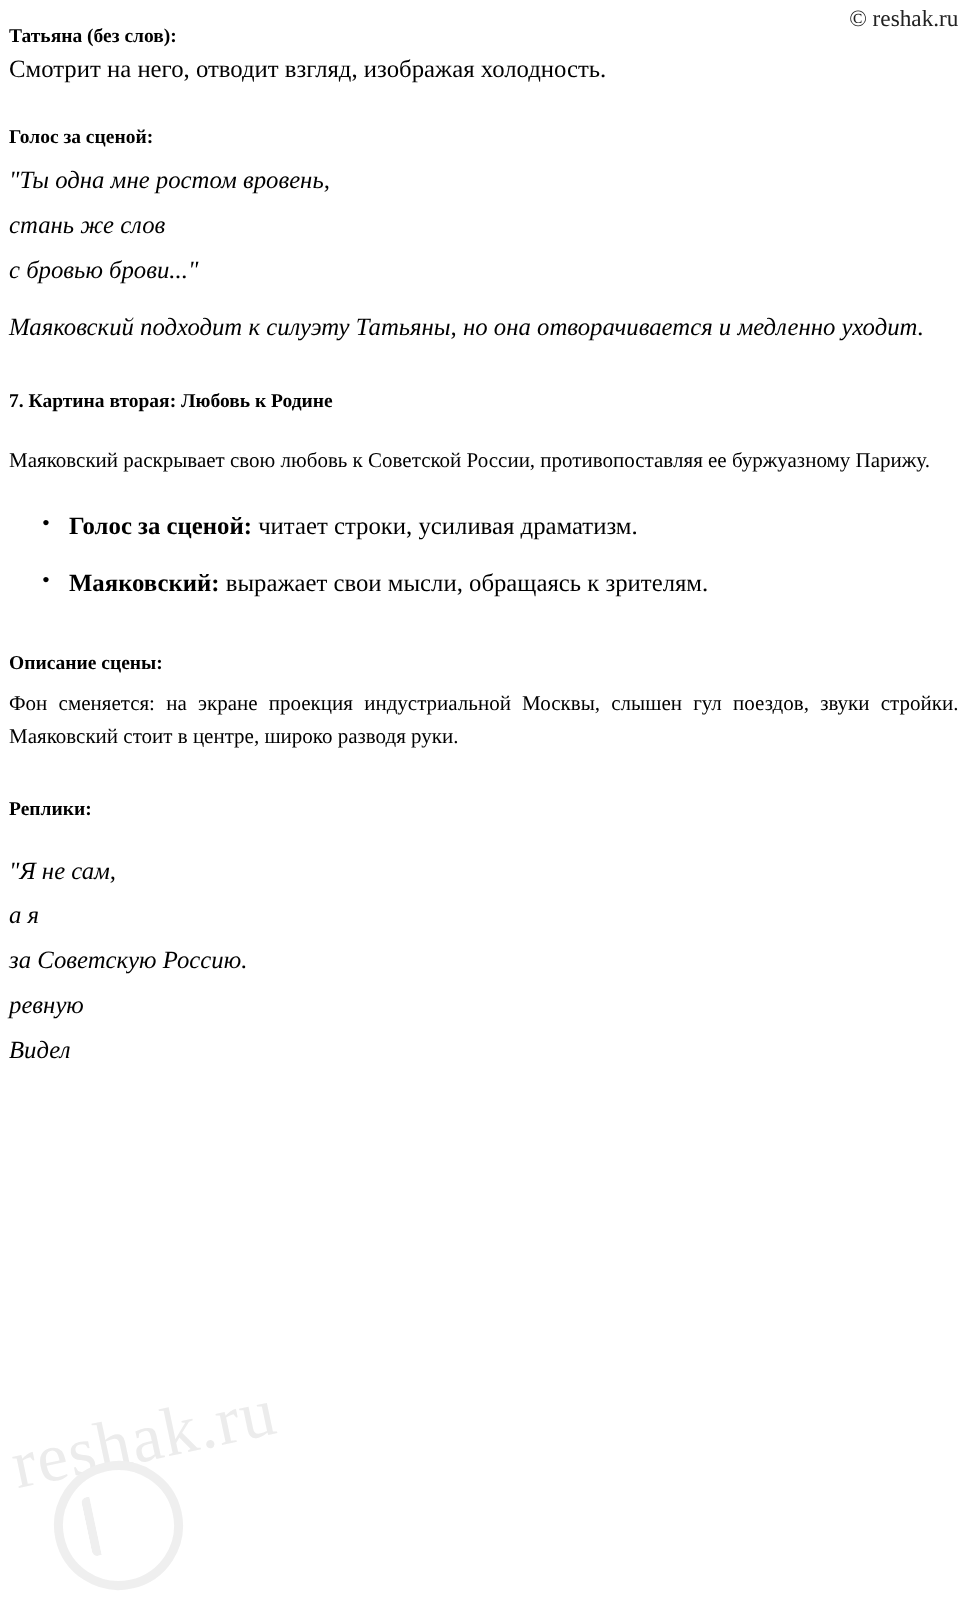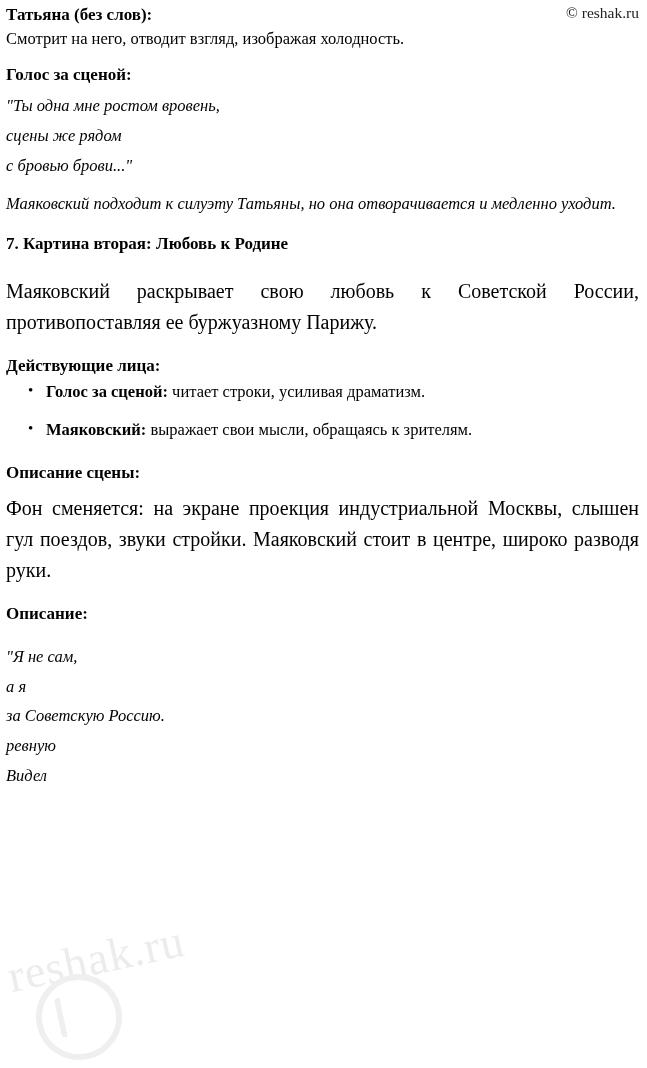--- a/index.html
+++ b/index.html
@@ -67,38 +67,38 @@
     position: absolute;
     left: 16px;
     top: 14px;
     width: 26px;
     height: 40px;
     border-left: 6px solid #d2d2d2;
     border-radius: 4px;
   }
 
   h3.heading {
-    font-size: 17px;
+    font-size: 13px;
     font-weight: bold;
-    margin: 0 0 2px 0;
+    margin: 12px 0 2px 0;
     line-height: 1.25;
   }
   .block {
     margin: 0 0 6px 0;
   }
   p.line {
     font-size: 16.5px;
     margin: 0 0 5px 0;
     line-height: 1.45;
   }
   p.just {
     text-align: justify;
     text-justify: inter-word;
     margin: 0 0 5px 0;
-    font-size: 20px;
+    font-size: 14px;
     line-height: 1.55;
   }
   p.italic {
     font-style: italic;
     font-size: 16.5px;
     margin: 0 0 5px 0;
     line-height: 1.5;
   }
   p.italic.just {
     text-align: justify;
@@ -140,59 +140,58 @@
     <h3 class="heading">Татьяна (без слов):</h3>
     <p class="line">Смотрит на него, отводит взгляд, изображая холодность.</p>
   </div>
 
   <div class="gap-s"></div>
 
   <div class="block">
     <h3 class="heading">Голос за сценой:</h3>
     <div class="gap-s"></div>
     <p class="italic">"Ты одна мне ростом вровень,</p>
-    <p class="italic">сцены же рядом</p>
+    <p class="italic">стань же слов</p>
     <p class="italic">с бровью брови..."</p>
   </div>
 
   <div class="gap-s"></div>
 
   <p class="italic just">Маяковский подходит к силуэту Татьяны, но она отворачивается и медленно уходит.</p>
 
   <div class="gap-m"></div>
 
   <h3 class="heading">7. Картина вторая: Любовь к Родине</h3>
 
   <div class="gap-m"></div>
 
   <div class="gap-s"></div>
   <p class="just">Маяковский раскрывает свою любовь к Советской России, противопоставляя ее буржуазному Парижу.</p>
 
   <div class="gap-m"></div>
 
-  <h3 class="heading">Действующие лица:</h3>
 
   <ul class="bullets">
     <li>
       <b>Голос за сценой:</b><span> читает строки, усиливая драматизм.</span>
     </li>
     <li>
       <b>Маяковский:</b><span> выражает свои мысли, обращаясь к зрителям.</span>
     </li>
   </ul>
 
   <div class="gap-s"></div>
 
   <h3 class="heading">Описание сцены:</h3>
   <div class="gap-s"></div>
   <p class="just">Фон сменяется: на экране проекция индустриальной Москвы, слышен гул поездов, звуки стройки. Маяковский стоит в центре, широко разводя руки.</p>
 
   <div class="gap-m"></div>
 
-  <h3 class="heading">Описание:</h3>
+  <h3 class="heading">Реплики:</h3>
 
   <div class="gap-m"></div>
 
 
   <div class="gap-s"></div>
 
   <p class="italic">"Я не сам,</p>
   <p class="italic">а я</p>
   <p class="italic">за Советскую Россию.</p>
   <p class="italic">ревную</p>

